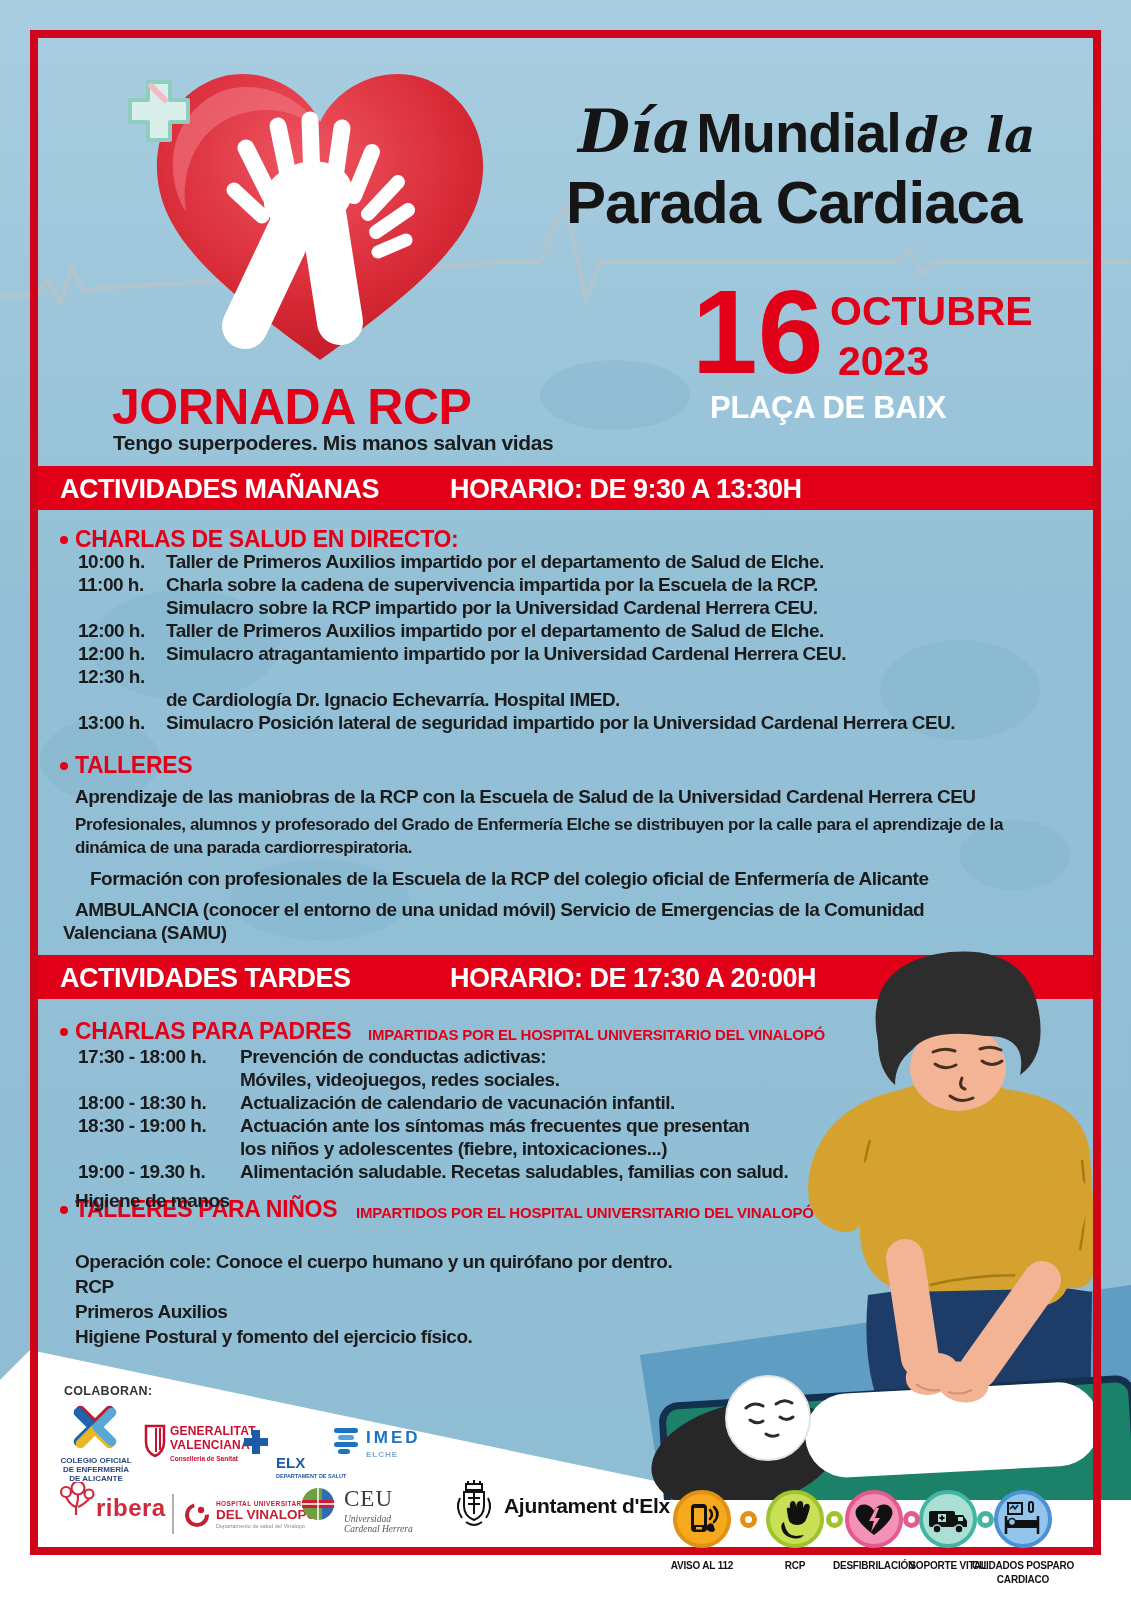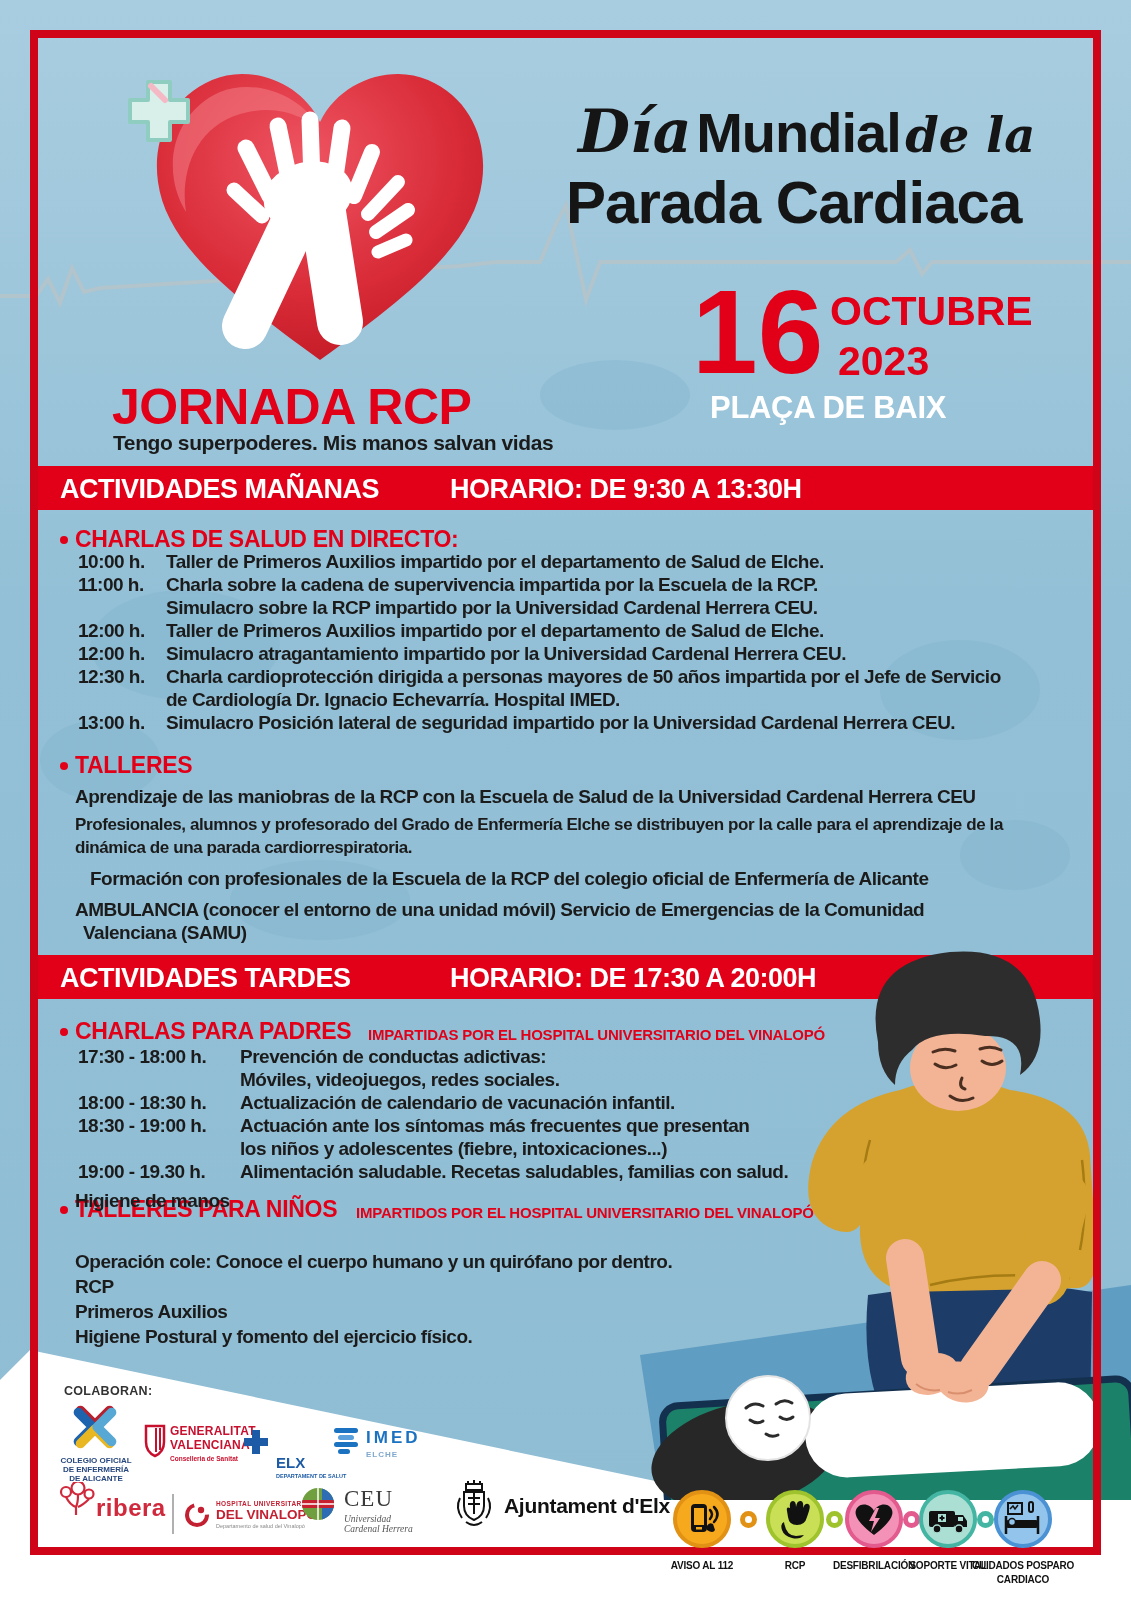--- a/index.html
+++ b/index.html
@@ -108,34 +108,33 @@
   <div class="abs blk t19 mt" style="top:551px;">10:00 h.</div>
   <div class="abs blk t19 ml" style="top:551px;">Taller de Primeros Auxilios impartido por el departamento de Salud de Elche.</div>
   <div class="abs blk t19 mt" style="top:574px;">11:00 h.</div>
   <div class="abs blk t19 ml" style="top:574px;">Charla sobre la cadena de supervivencia impartida por la Escuela de la RCP.</div>
   <div class="abs blk t19 ml" style="top:597px;">Simulacro sobre la RCP impartido por la Universidad Cardenal Herrera CEU.</div>
   <div class="abs blk t19 mt" style="top:620px;">12:00 h.</div>
   <div class="abs blk t19 ml" style="top:620px;">Taller de Primeros Auxilios impartido por el departamento de Salud de Elche.</div>
   <div class="abs blk t19 mt" style="top:643px;">12:00 h.</div>
   <div class="abs blk t19 ml" style="top:643px;">Simulacro atragantamiento impartido por la Universidad Cardenal Herrera CEU.</div>
   <div class="abs blk t19 mt" style="top:666px;">12:30 h.</div>
-  <div class="abs blk t19 ml" style="top:666px;">Charla cardioprotección dirigida a personas mayores de 50 años impartida por el Jefe de Servicio</div>
   <div class="abs blk t19 ml" style="top:689px;">de Cardiología Dr. Ignacio Echevarría. Hospital IMED.</div>
   <div class="abs blk t19 mt" style="top:712px;">13:00 h.</div>
   <div class="abs blk t19 ml" style="top:712px;">Simulacro Posición lateral de seguridad impartido por la Universidad Cardenal Herrera CEU.</div>
 
   <div class="abs redh" style="left:60px;top:752px;">
     <span class="dot"></span><span>TALLERES</span>
   </div>
   <div class="abs blk t19" style="left:75px;top:786px;">Aprendizaje de las maniobras de la RCP con la Escuela de Salud de la Universidad Cardenal Herrera CEU</div>
   <div class="abs blk t17" style="left:75px;top:815px;">Profesionales, alumnos y profesorado del Grado de Enfermería Elche se distribuyen por la calle para el aprendizaje de la</div>
   <div class="abs blk t17" style="left:75px;top:838px;">dinámica de una parada cardiorrespiratoria.</div>
   <div class="abs blk t19" style="left:75px;top:868px;margin-left:15px;">Formación con profesionales de la Escuela de la RCP del colegio oficial de Enfermería de Alicante</div>
   <div class="abs blk t19" style="left:75px;top:899px;">AMBULANCIA (conocer el entorno de una unidad móvil) Servicio de Emergencias de la Comunidad</div>
-  <div class="abs blk t19" style="left:83px;top:922px;text-align:right;">Valenciana (SAMU)</div>
+  <div class="abs blk t19" style="left:63px;top:922px;text-align:right;">Valenciana (SAMU)</div>
 
   <div class="banner" style="top:955px;">
     <div class="bl">ACTIVIDADES TARDES</div>
     <div class="br">HORARIO: DE 17:30 A 20:00H</div>
   </div>
 
   <div class="abs redh" style="left:60px;top:1018px;">
     <span class="dot"></span><span>CHARLAS PARA PADRES</span>
   </div>
   <div class="abs redsub" style="left:368px;top:1026px;">IMPARTIDAS POR EL HOSPITAL  UNIVERSITARIO DEL VINALOPÓ</div>

